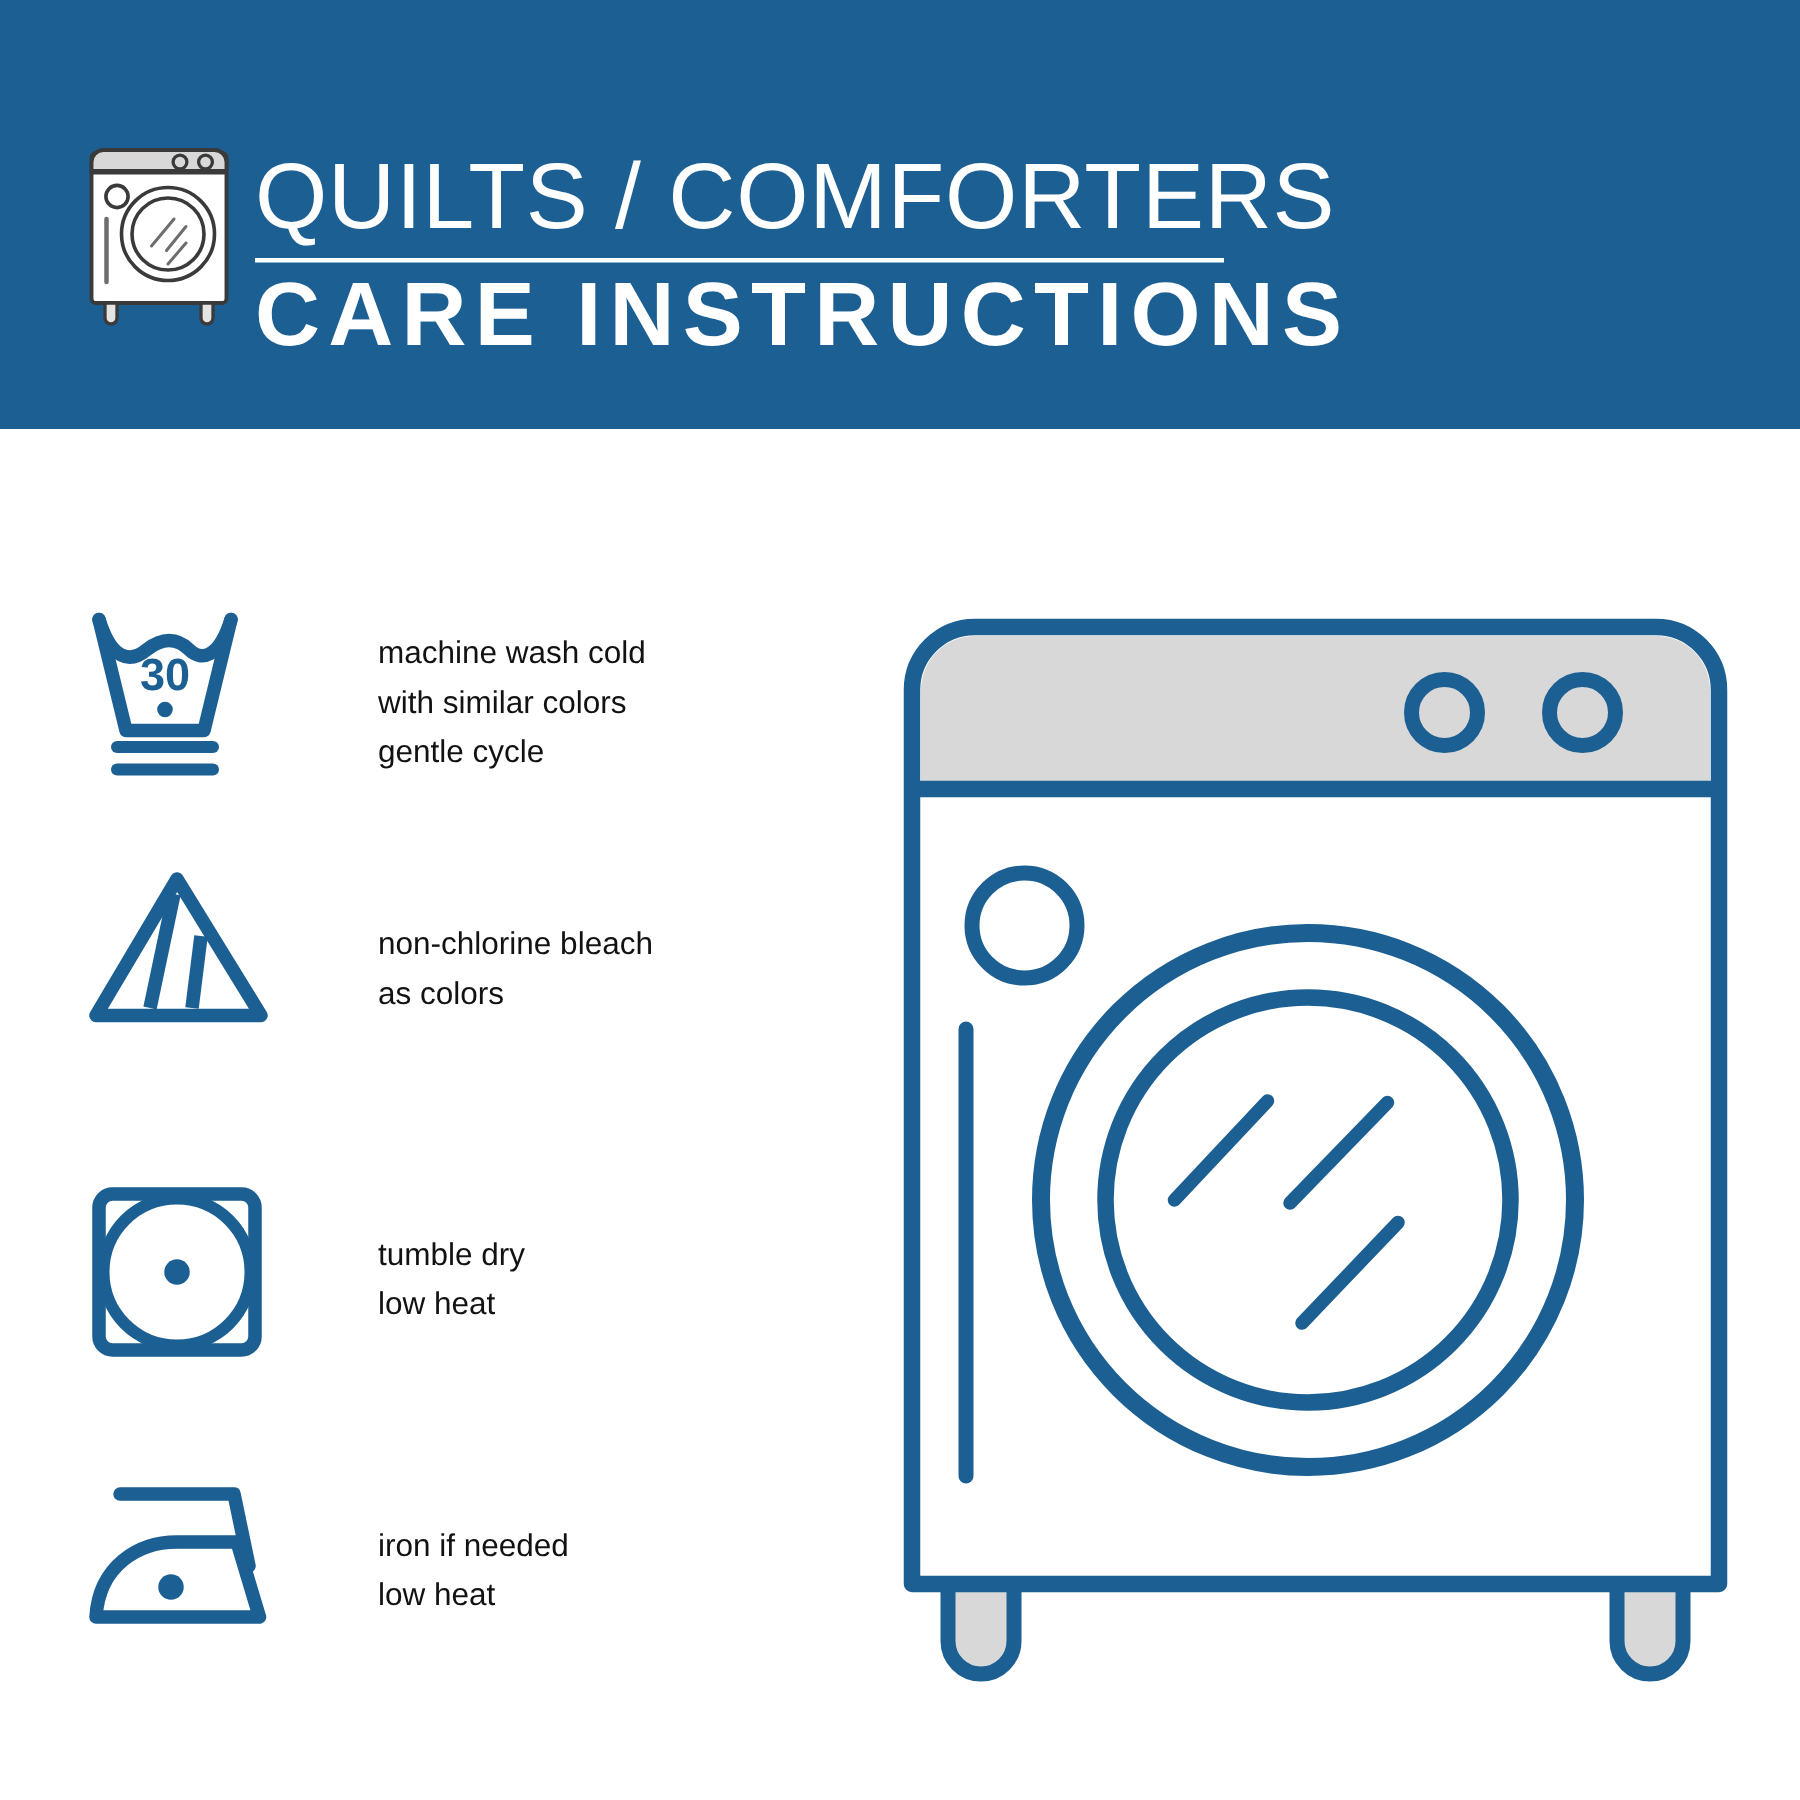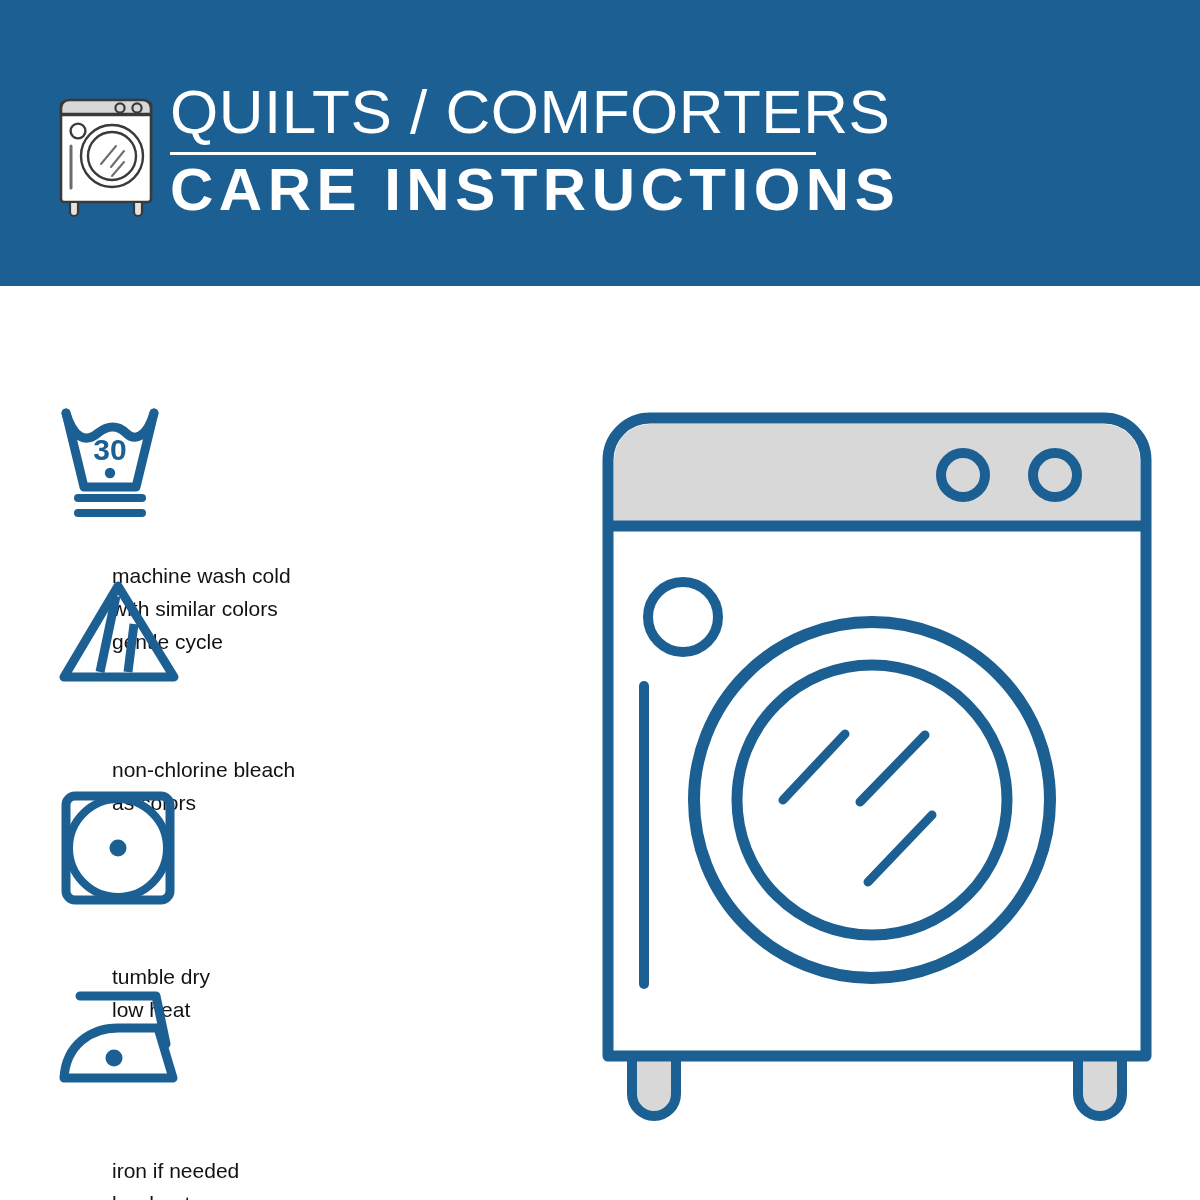--- a/index.html
+++ b/index.html
@@ -51,20 +51,21 @@
     flex: 1 1 auto;
   }
   #title-main {
     font-size: 62px;
     line-height: 64px;
     font-weight: 300;
     color: #ffffff;
     letter-spacing: 0.5px;
     white-space: nowrap;
     font-stretch: semi-condensed;
+    margin-top: 20px;
   }
   #title-divider {
     width: 646px;
     height: 3px;
     background: #ffffff;
     margin-top: 8px;
     margin-bottom: 7px;
   }
   #title-sub {
     font-size: 60px;
@@ -81,21 +82,21 @@
     left: 0;
     top: 286px;
     width: 560px;
     height: 914px;
   }
   .care-row {
     position: absolute;
     left: 56px;
     width: 470px;
     display: flex;
-    flex-direction: column;
+    flex-direction: row;
     align-items: flex-start;
   }
   .care-symbol {
     flex: 0 0 140px;
     width: 140px;
     height: 120px;
   }
   .care-text {
     flex: 1 1 auto;
     margin-left: 56px;

